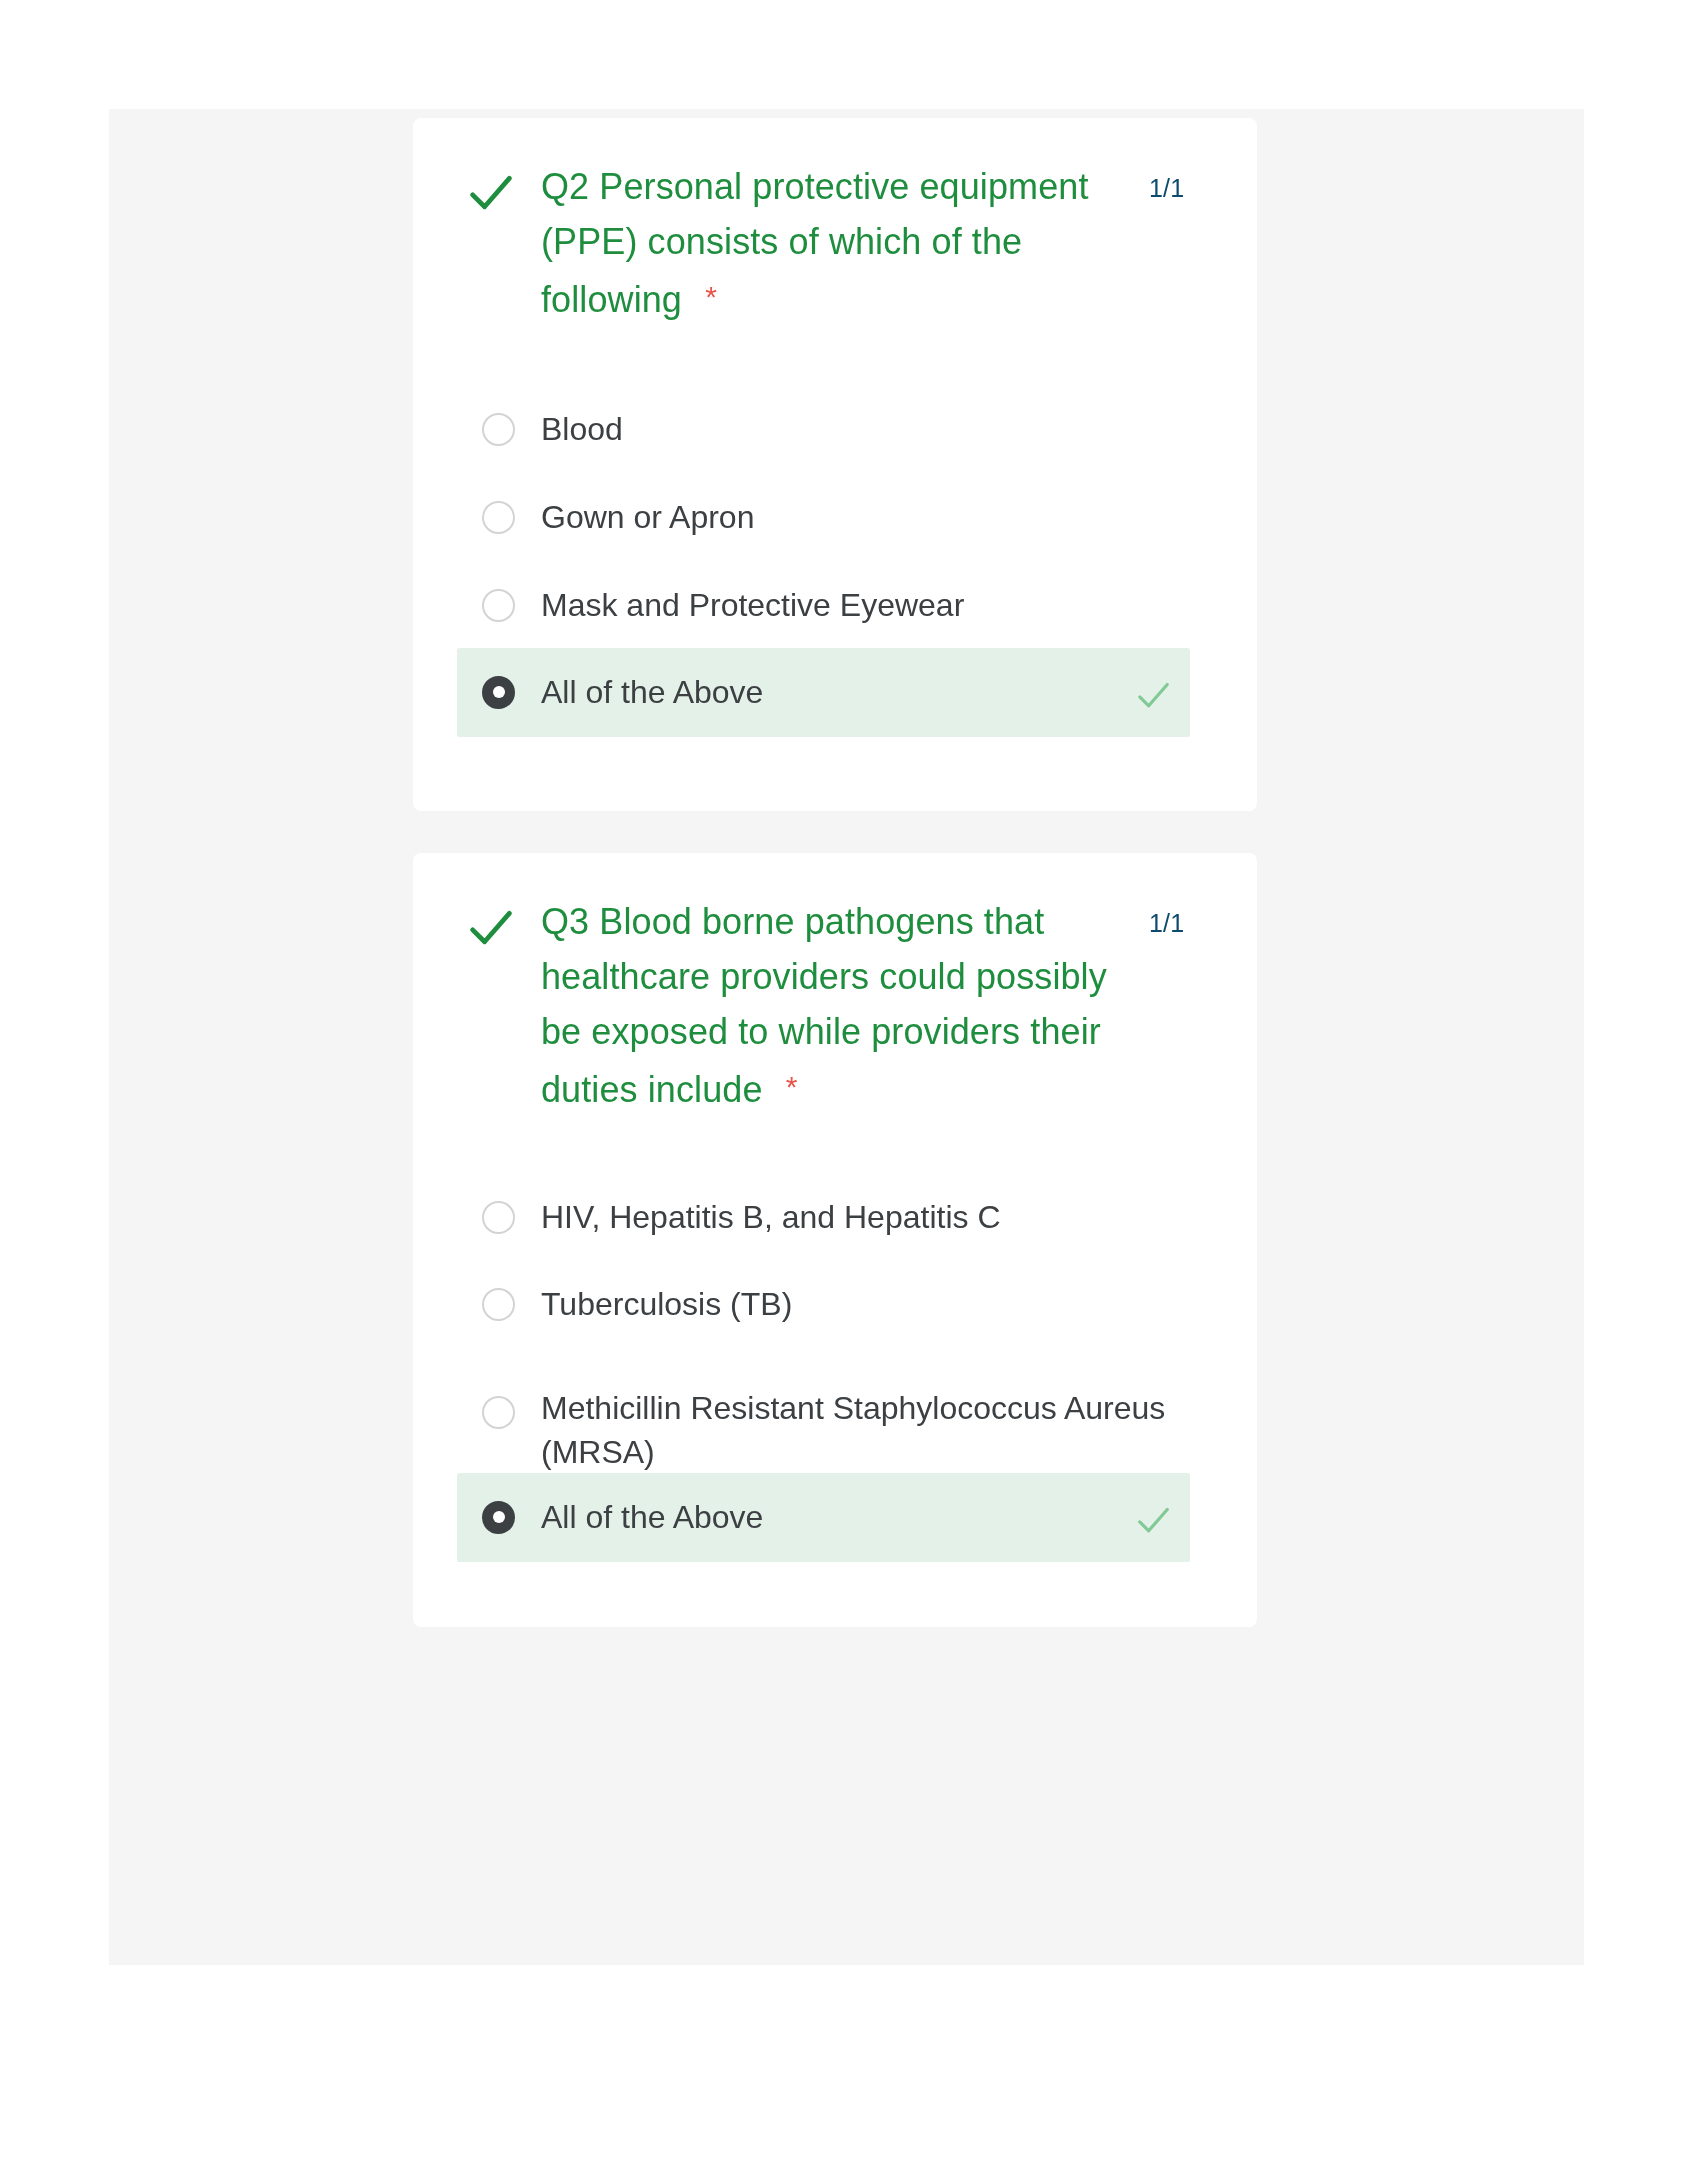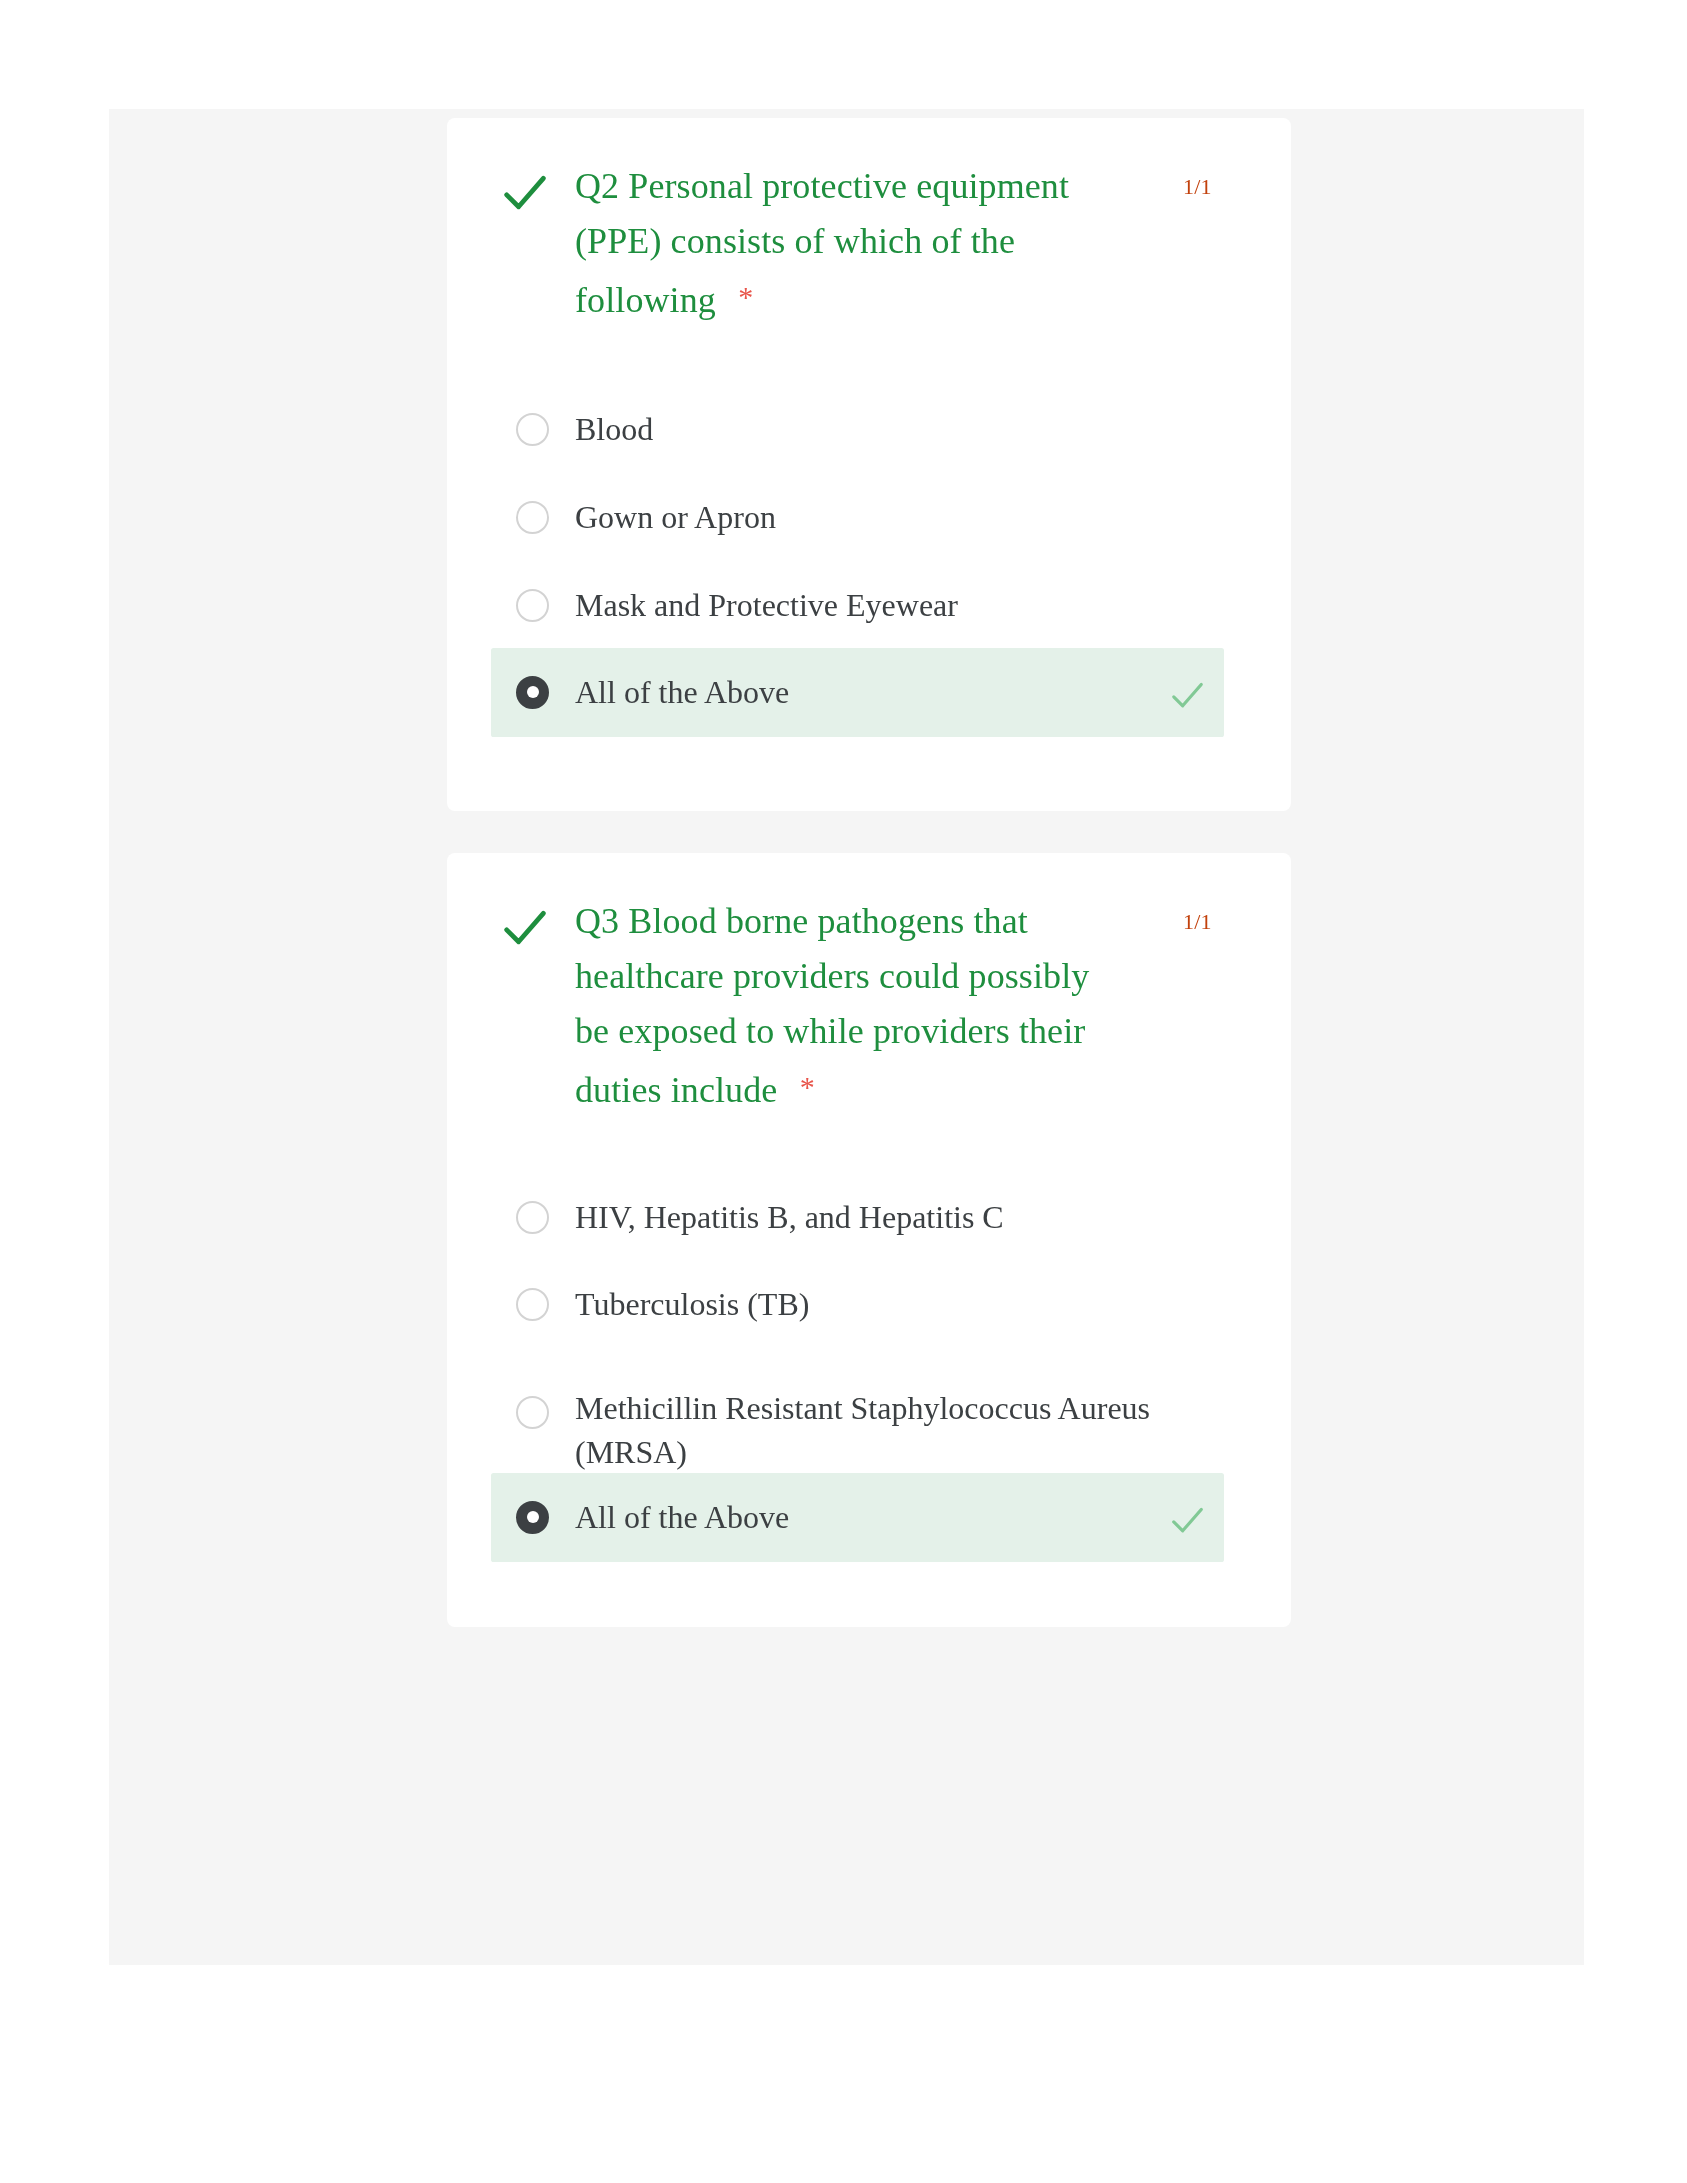--- a/index.html
+++ b/index.html
@@ -4,31 +4,31 @@
 <title>Quiz review</title>
 <style>
   html,body{margin:0;padding:0;background:#ffffff;}
   body{width:1687px;height:2183px;overflow:hidden;
        font-family:"Liberation Sans",sans-serif;-webkit-font-smoothing:antialiased;}
 
   .sheet{position:absolute;left:0;top:0;width:1687px;height:2183px;background:#ffffff;}
   .page-bg{position:absolute;left:109px;top:109px;width:1475px;height:1856px;background:#f5f5f5;}
 
   
-  .card{position:absolute;left:447px;width:844px;background:#ffffff;border-radius:8px;font-family:Liberation Serif, serif;}
+  .card{position:absolute;left:413px;width:844px;background:#ffffff;border-radius:8px;}
   #card-q2{top:118px;height:693px;}
   #card-q3{top:853px;height:774px;}
 
   
   .qcheck{position:absolute;left:56px;top:53px;width:44px;height:44px;}
   .qtext{position:absolute;left:128px;top:41px;width:595px;
          color:#1e8e3e;font-size:36px;line-height:55px;font-weight:400;letter-spacing:0.1px;}
   .req{color:#e8544a;font-size:30px;vertical-align:5.3px;margin-left:13.2px;}
   .pts{position:absolute;left:736px;top:56px;
-       color:#c2410c;font-size:22px;font-weight:400;letter-spacing:0.2px;}
+       color:#0c4a6e;font-size:25px;font-weight:400;letter-spacing:0.2px;}
 
   
   .opt{position:absolute;left:0;width:100%;height:0;}
   .radio{position:absolute;left:69px;top:-16.5px;width:33px;height:33px;
          border:2px solid #d3d3d3;border-radius:50%;box-sizing:border-box;}
   .radio.sel{background:#3c4043;border-color:#3c4043;}
   .radio.sel::after{content:"";position:absolute;left:50%;top:50%;width:12px;height:12px;
          margin:-6px 0 0 -6px;border-radius:50%;background:#ffffff;}
   .olabel{position:absolute;left:128px;top:-22.5px;width:595px;
           color:#3c4043;font-size:32px;line-height:44px;}

